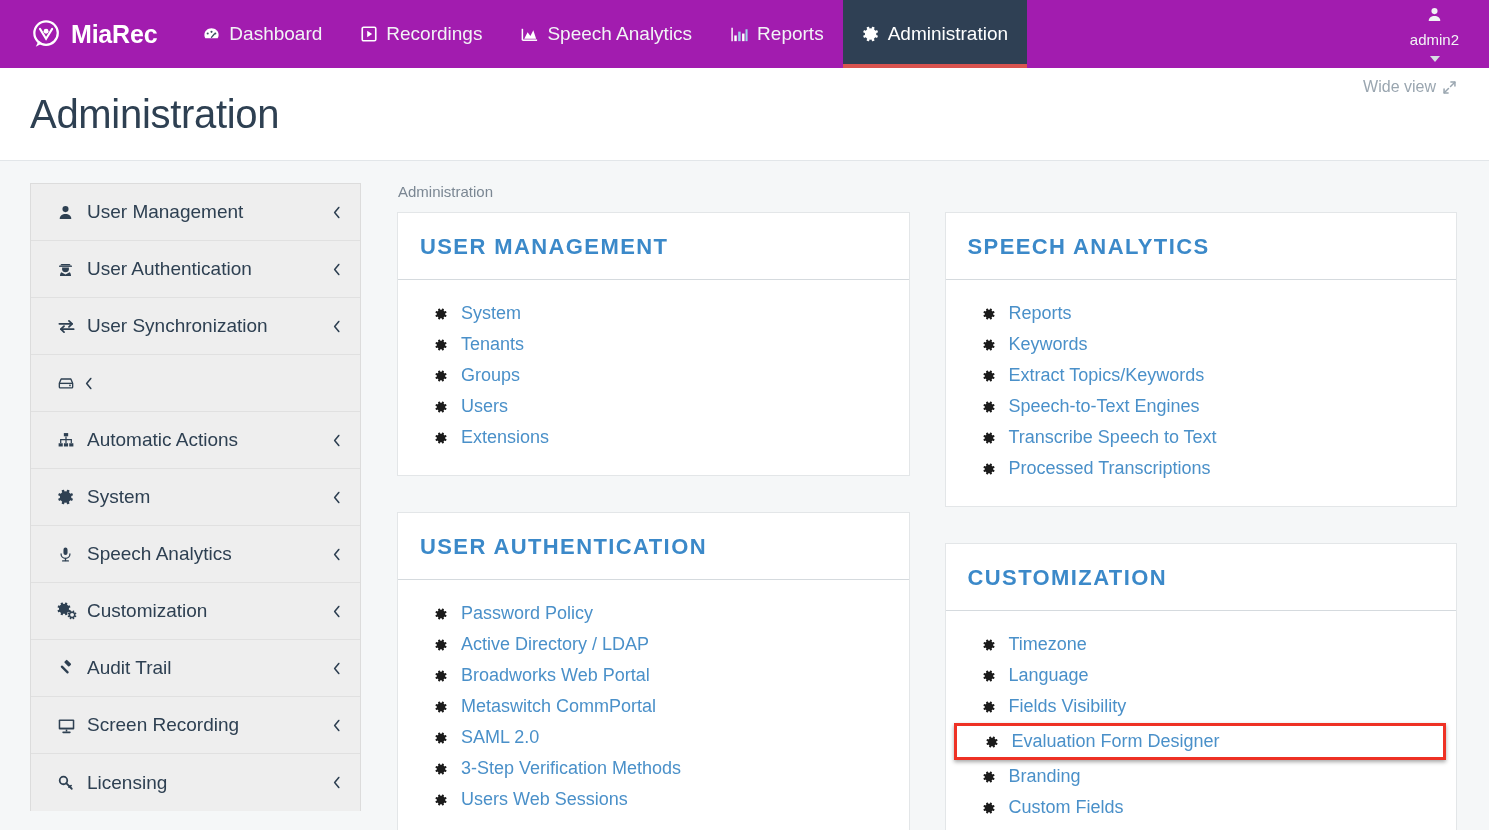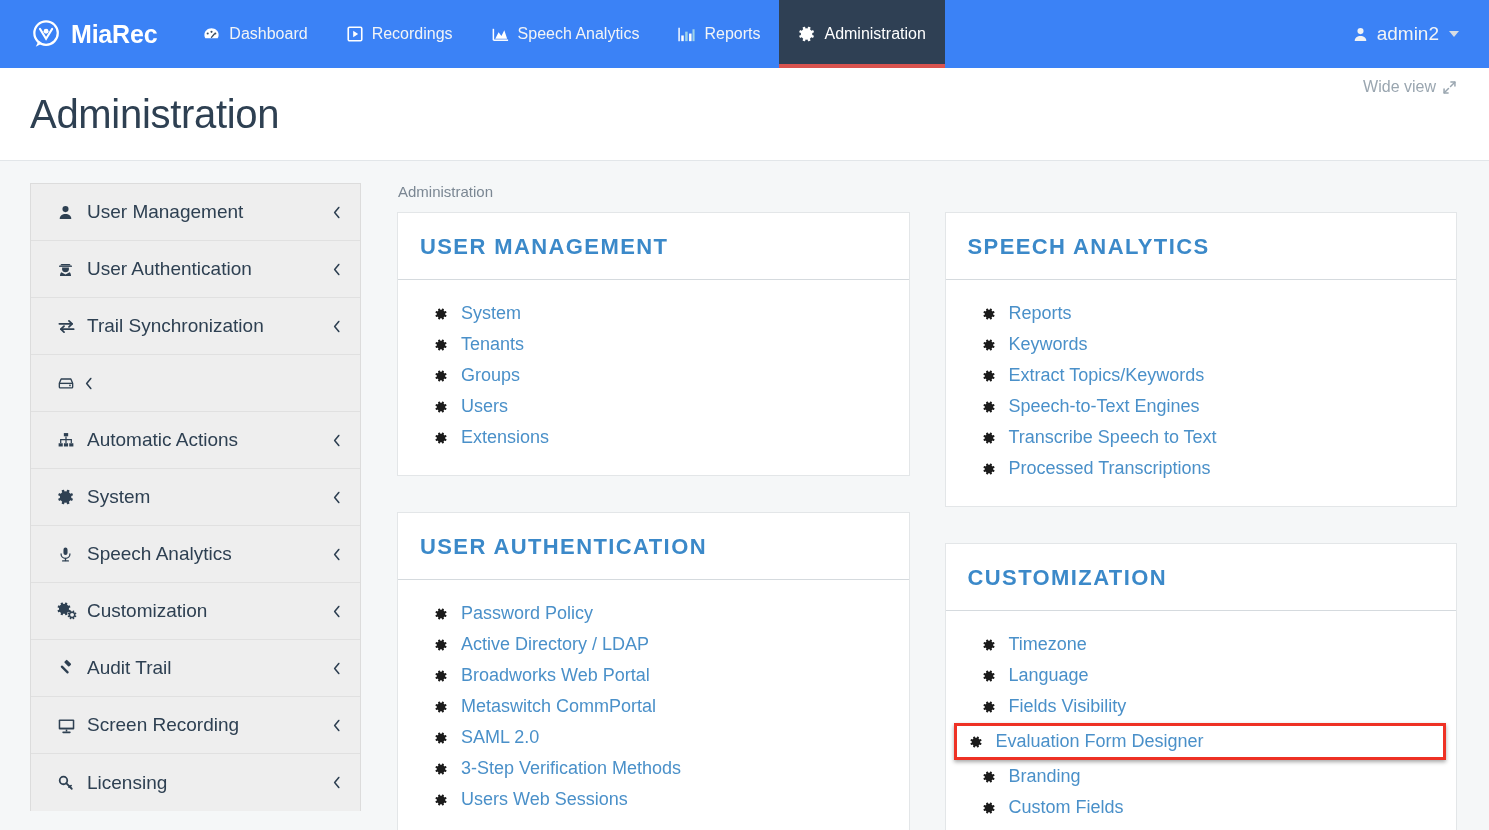--- a/index.html
+++ b/index.html
@@ -9,21 +9,21 @@
     height: 830px;
     font-family: "Liberation Sans", sans-serif;
     background: #f5f7f8;
     overflow: hidden;
     color: #2e4052;
   }
 
   
   .navbar {
     height: 68px;
-    background: #3b82f6;
+    background: #a21caf;
     display: flex;
     align-items: stretch;
     position: relative;
   }
   .brand {
     display: flex;
     align-items: center;
     gap: 9px;
     padding: 0 26px 0 32px;
     color: #ffffff;
@@ -33,21 +33,21 @@
     text-decoration: none;
   }
   .brand-logo { width: 30px; height: 30px; flex: 0 0 30px; }
   .nav-items { display: flex; align-items: stretch; }
   .nav-item {
     display: flex;
     align-items: center;
     gap: 8px;
     padding: 0 19px;
     color: #f2f4f6;
-    font-size: 16px;
+    font-size: 19px;
     text-decoration: none;
     position: relative;
   }
   .nav-item .nav-icon { display: flex; align-items: center; }
   .nav-item.active {
     background: #2f4054;
     color: #ffffff;
   }
   .nav-item.active::after {
     content: "";
@@ -60,22 +60,23 @@
     margin-left: auto;
     display: flex;
     align-items: center;
     padding-right: 30px;
   }
   .user-menu {
     display: flex;
     align-items: center;
     gap: 8px;
     color: #f2f4f6;
-    font-size: 19px;
+    font-size: 15px;
     text-decoration: none;
+    flex-direction: column;
   }
   .caret {
     width: 0; height: 0;
     border-left: 5px solid transparent;
     border-right: 5px solid transparent;
     border-top: 6px solid #d7dde3;
     margin-left: 2px;
   }
 
   
@@ -191,21 +192,21 @@
     color: #4a90c9;
     font-size: 18px;
     text-decoration: none;
     position: relative;
   }
   .panel-link .gear { color: #1b1b1b; display: flex; align-items: center; }
 
   
   .panel-link.highlighted {
     margin: 1px 10px 1px 8px;
-    padding-left: 12px;
+    padding-left: 28px;
     border: 3px solid #ee3124;
     box-shadow: 0 2px 4px rgba(0,0,0,0.35);
     background: #ffffff;
   }
 
   svg { display: block; }
 </style>
 </head>
 <body>
 
@@ -348,21 +349,21 @@
 
     <a class="side-item" href="#">
       <span class="side-icon">
         <svg viewBox="0 0 20 20" width="19" height="19">
           <path d="M2.5 7.2h13.2" stroke="#2e4052" stroke-width="1.9" stroke-linecap="round"></path>
           <path d="M12.6 4.1 L15.9 7.2 L12.6 10.3" fill="none" stroke="#2e4052" stroke-width="1.9" stroke-linecap="round" stroke-linejoin="round"></path>
           <path d="M17.5 12.8H4.3" stroke="#2e4052" stroke-width="1.9" stroke-linecap="round"></path>
           <path d="M7.4 9.7 L4.1 12.8 L7.4 15.9" fill="none" stroke="#2e4052" stroke-width="1.9" stroke-linecap="round" stroke-linejoin="round"></path>
         </svg>
       </span>
-      <span class="side-label">Trail Synchronization</span>
+      <span class="side-label">User Synchronization</span>
       <span class="side-chevron">
         <svg viewBox="0 0 12 16" width="11" height="15">
             <path d="M8.5 2.5 L4 8 L8.5 13.5" fill="none" stroke="#2e4052" stroke-width="1.7" stroke-linecap="round" stroke-linejoin="round"></path>
           </svg>
       </span>
     </a>
 
     <a class="side-item" href="#">
       <span class="side-icon">
         <svg viewBox="0 0 20 20" width="18" height="18">

